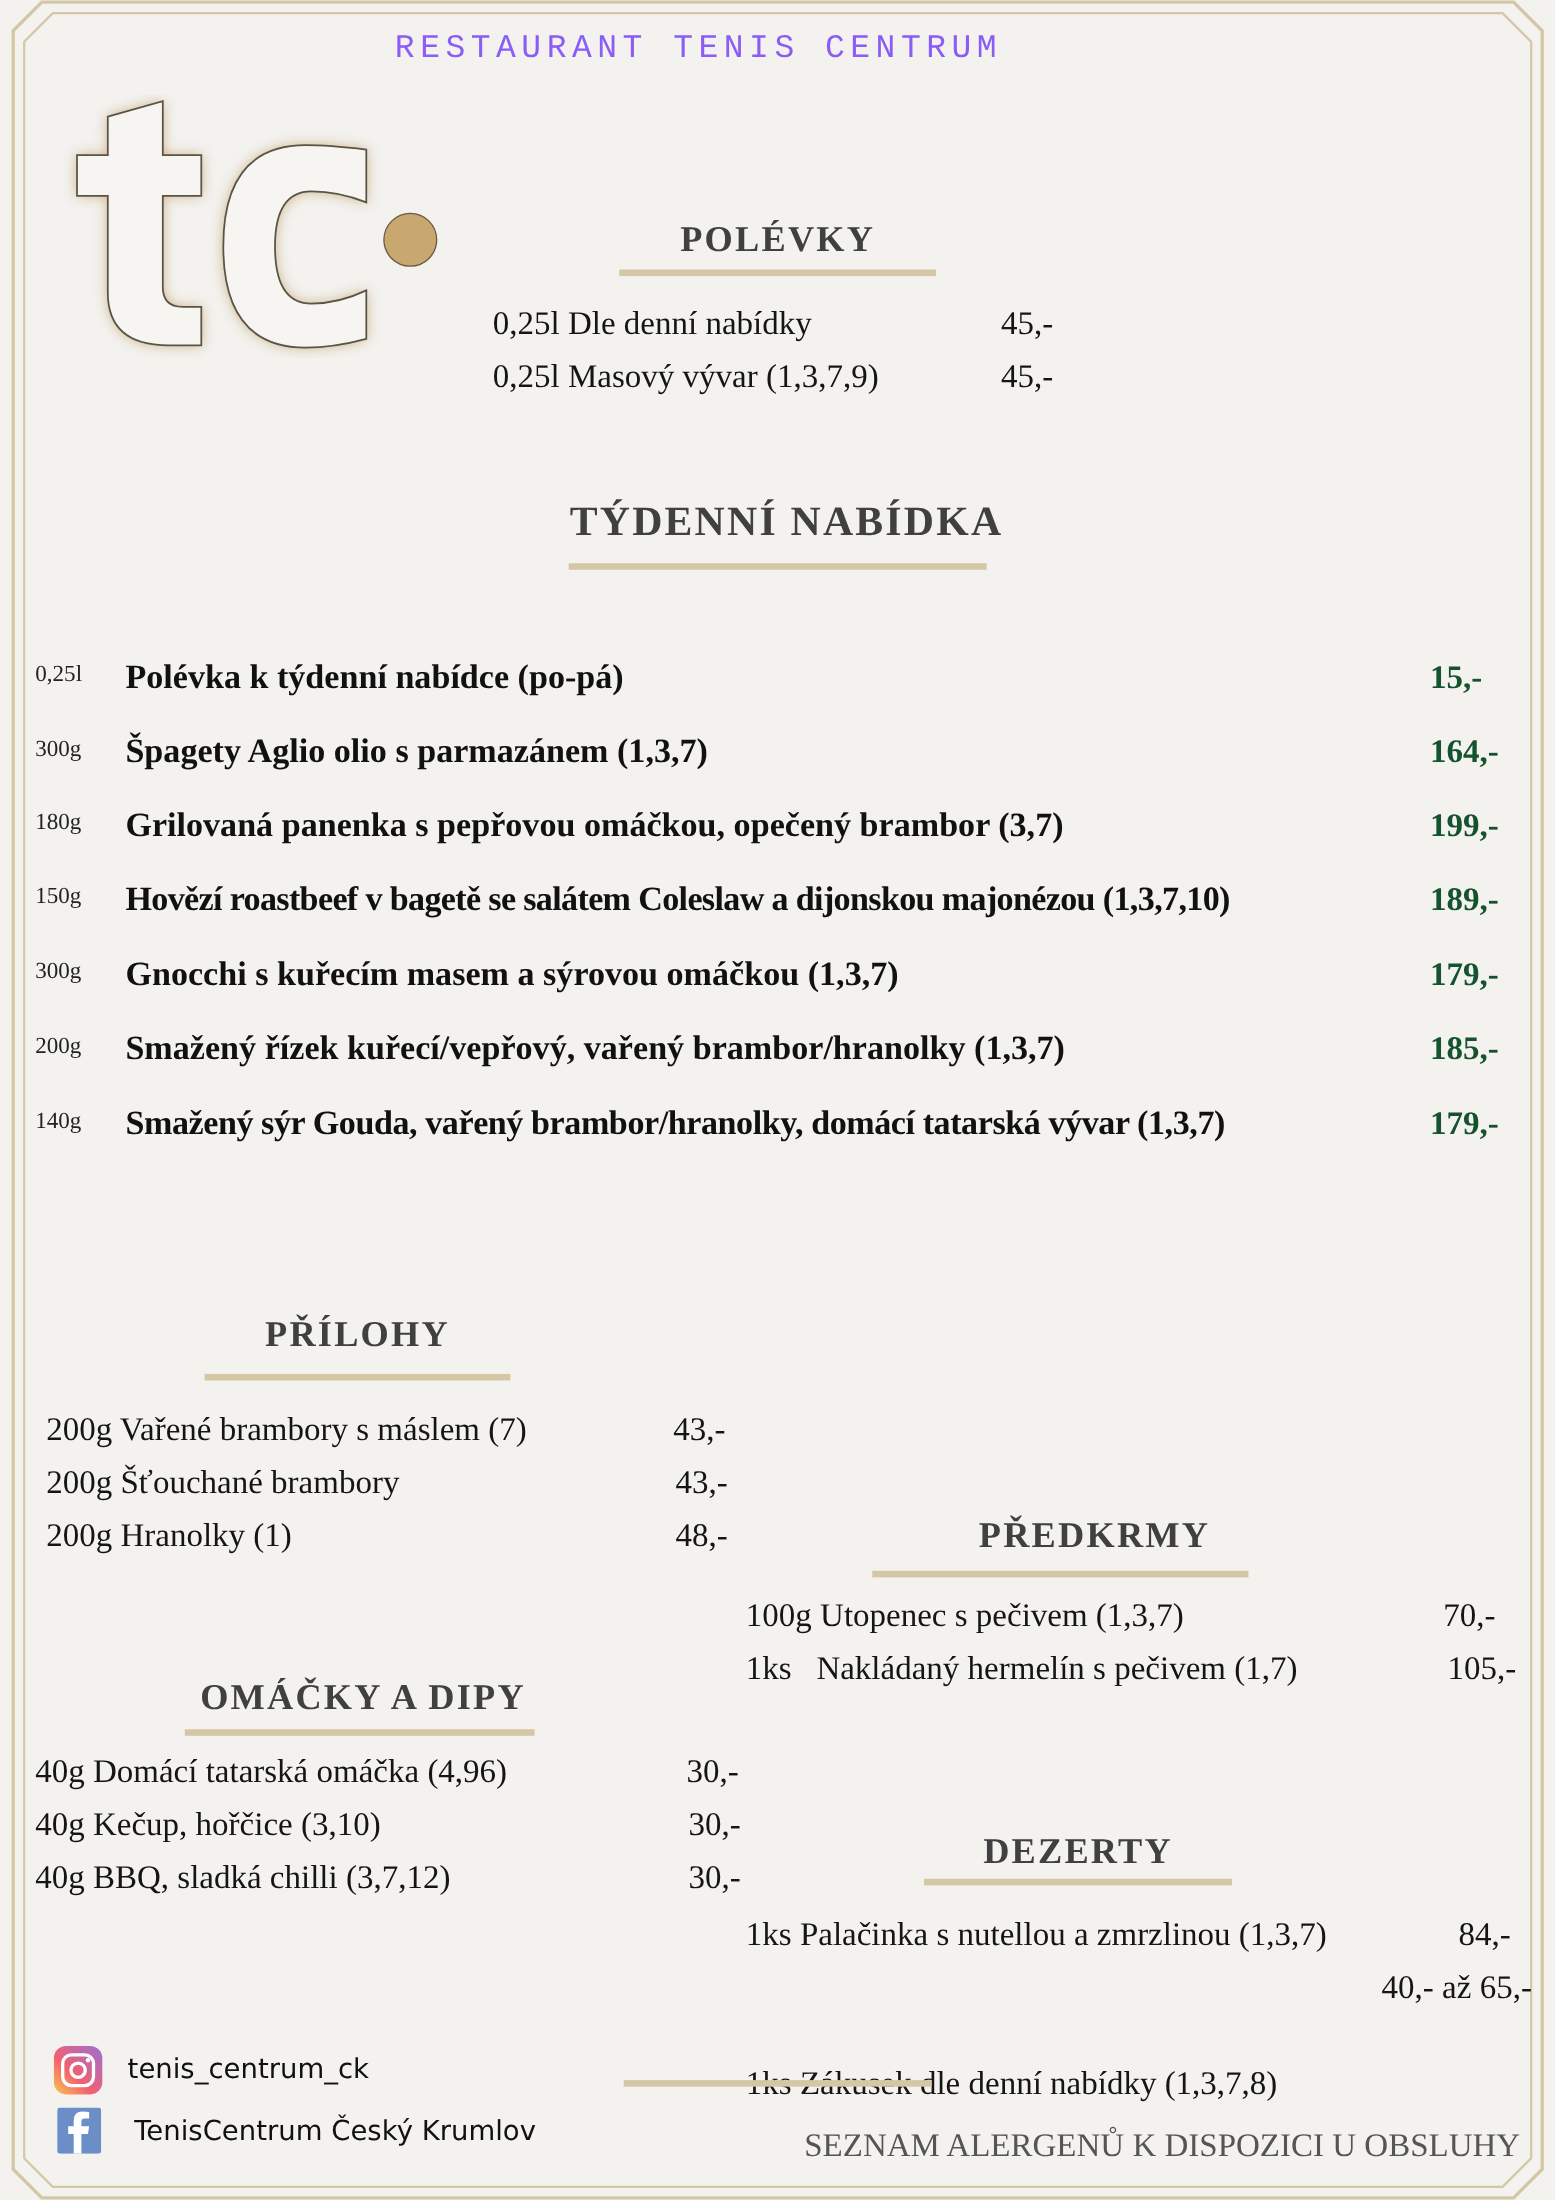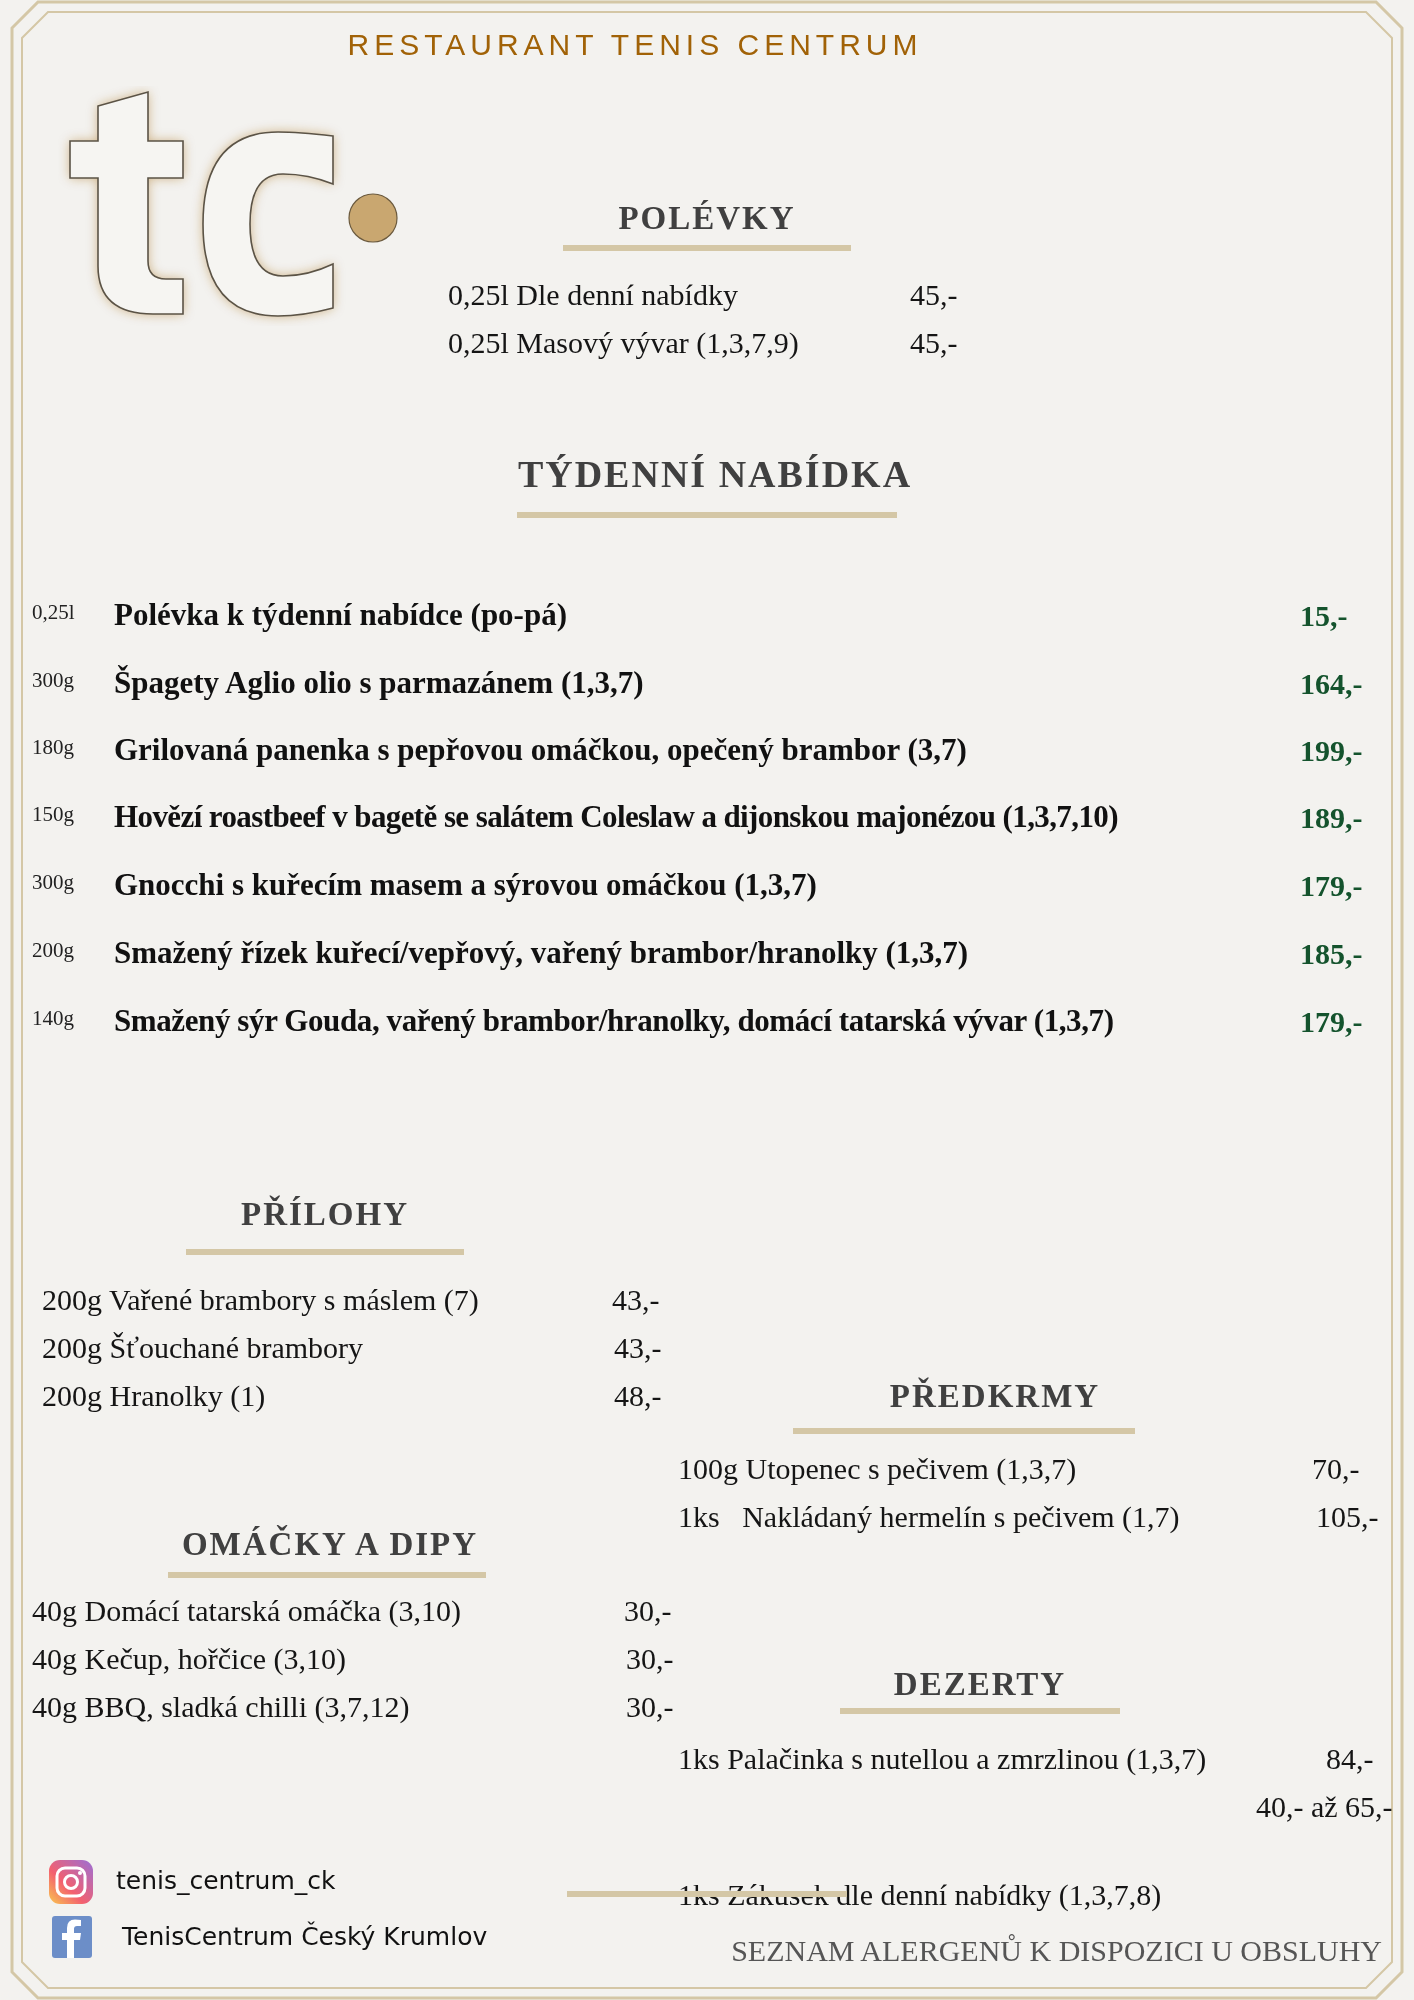--- a/index.html
+++ b/index.html
@@ -6,21 +6,21 @@
     body {
       width: 1414px; height: 2000px; position: relative; overflow: hidden;
       background: #f3f2ef;
       font-family: "DejaVu Serif", serif;
       color: #151515;
     }
     .frame { position: absolute; inset: 0; pointer-events: none; }
     .abs { position: absolute; }
     .title {
       left: 0; width: 1270px; top: 28px; text-align: center;
-      font-family: Liberation Sans, sans-serif; font-size: 30px; letter-spacing: 5px; color: #a16207;
+      font-family: Liberation Mono, monospace; font-size: 30px; letter-spacing: 5px; color: #8b5cf6;
     }
     .logo { left: 58px; top: 86px; width: 350px; height: 240px; }
     .sec-h {
       position: absolute; text-align: center;
       font-family: "Liberation Serif", serif; font-weight: bold; color: #404040;
       letter-spacing: 2px;
     }
     .rule { position: absolute; height: 6px; background: #d4c7a6; }
     .row {
       position: absolute; font-family: "Liberation Serif", serif; font-size: 30px; color: #151515;
@@ -112,21 +112,21 @@
 
 <div class="sec-h" style="left:850px; width:290px; top:1378px; font-size:33px;">PŘEDKRMY</div>
 <div class="rule" style="left:793px; width:342px; top:1428px;"></div>
 <div class="row" style="left:678px; top:1452px;">100g Utopenec s pečivem (1,3,7)</div>
 <div class="price" style="left:1312px; top:1452px;">70,-</div>
 <div class="row" style="left:678px; top:1500px; white-space:pre;">1ks   Nakládaný hermelín s pečivem (1,7)</div>
 <div class="price" style="left:1316px; top:1500px;">105,-</div>
 
 <div class="sec-h" style="left:150px; width:360px; top:1526px; font-size:33px;">OMÁČKY A DIPY</div>
 <div class="rule" style="left:168px; width:318px; top:1572px;"></div>
-<div class="row" style="left:32px; top:1594px;">40g Domácí tatarská omáčka (3,10)</div>
+<div class="row" style="left:32px; top:1594px;">40g Domácí tatarská omáčka (4,96)</div>
 <div class="price" style="left:624px; top:1594px;">30,-</div>
 <div class="row" style="left:32px; top:1642px;text-align:center;">40g Kečup, hořčice (3,10)</div>
 <div class="price" style="left:626px; top:1642px;">30,-</div>
 <div class="row" style="left:32px; top:1690px;">40g BBQ, sladká chilli (3,7,12)</div>
 <div class="price" style="left:626px; top:1690px;">30,-</div>
 
 <div class="sec-h" style="left:840px; width:280px; top:1666px; font-size:33px;">DEZERTY</div>
 <div class="rule" style="left:840px; width:280px; top:1708px;"></div>
 <div class="row" style="left:678px; top:1742px;">1ks Palačinka s nutellou a zmrzlinou (1,3,7)</div>
 <div class="price" style="left:1326px; top:1742px;">84,-</div>

